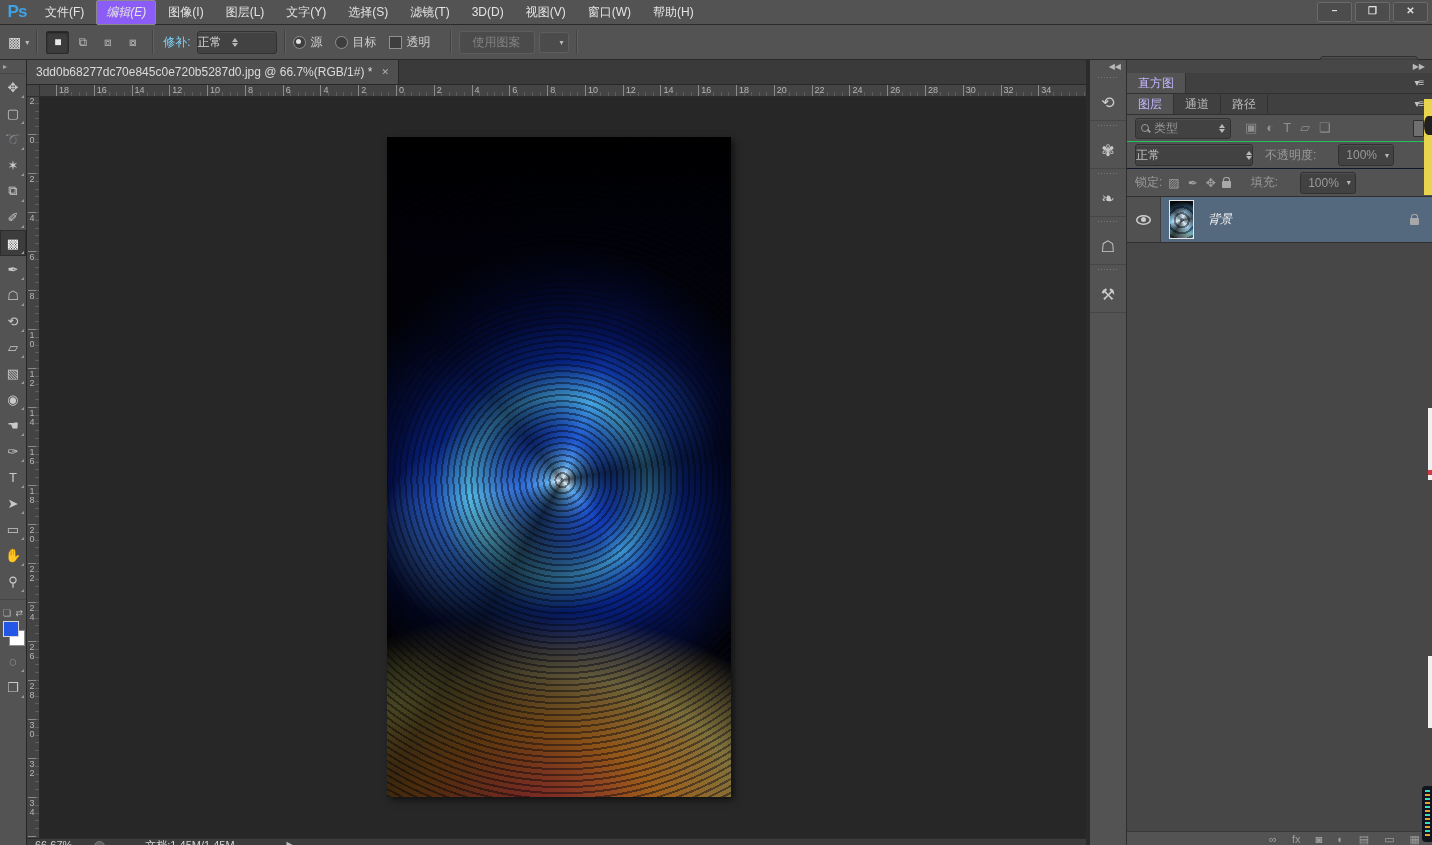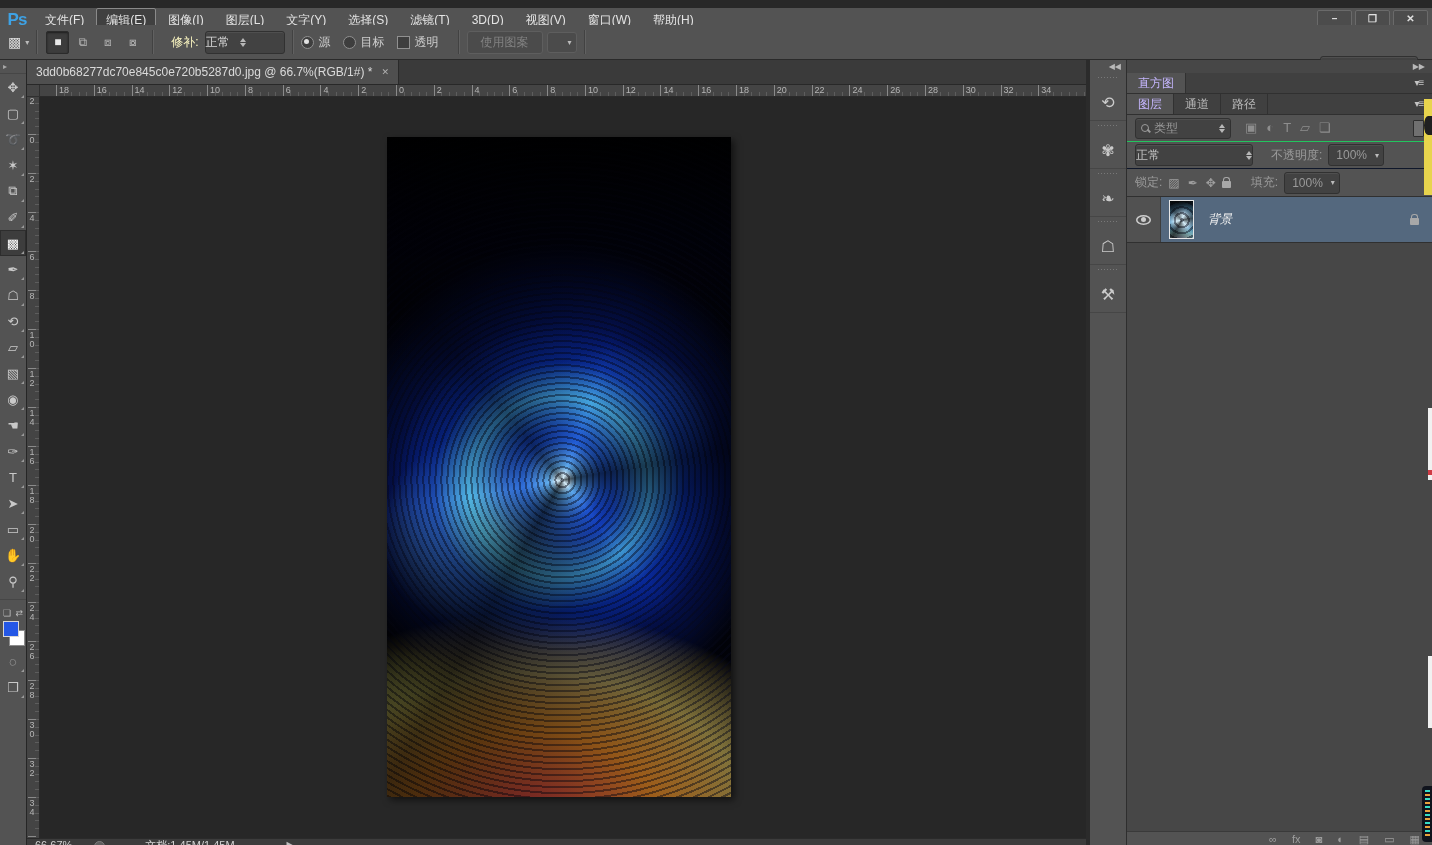--- a/index.html
+++ b/index.html
@@ -1,40 +1,40 @@
 <!DOCTYPE html>
 <html><head>
 <meta charset="utf-8">
 <style>
   html,body{margin:0;padding:0;background:#1e1e1e;}
   .app{position:relative;width:1432px;height:845px;overflow:hidden;background:#282828;
        font-family:"Liberation Sans",sans-serif;color:#dcdcdc;-webkit-font-smoothing:antialiased;}
 
   
-  .menubar{position:absolute;left:0;top:8px;width:100%;height:25px;background:#535353;
+  .menubar{position:absolute;left:0;top:0;width:100%;height:25px;background:#535353;
            border-bottom:1px solid #2a2a2a;box-sizing:border-box;display:flex;align-items:center;font-size:12px;}
   .ps-logo{width:34px;text-align:center;font-weight:bold;font-size:17px;color:#3ea2e5;letter-spacing:-1px;}
   #menu-items{display:flex;align-items:center;height:100%;}
   .menu-item{padding:3px 9px;margin:0 1px;color:#e4e4e4;border:1px solid transparent;border-radius:2px;cursor:default;}
-  .menu-item.active{background:#404040;border-color:#8a8a8a;}
+  .menu-item.active{background:#8b5cf6;border-color:#8a8a8a;font-style:italic;}
   .win-controls{margin-left:auto;display:flex;padding-right:4px;}
   .win-btn{width:33px;height:18px;margin-left:3px;background:#4c4c4c;border:1px solid #6a6a6a;border-radius:2px;
            color:#e0e0e0;font-size:10px;line-height:16px;text-align:center;font-weight:bold;}
 
   
   .optionsbar{position:absolute;left:0;top:25px;width:100%;height:35px;background:#535353;
               border-bottom:1px solid #2a2a2a;box-sizing:border-box;display:flex;align-items:center;font-size:12px;color:#cfcfcf;}
   .vdiv{width:1px;height:24px;background:#424242;border-right:1px solid #616161;margin:0 7px;}
   .tool-preview{display:flex;align-items:center;gap:4px;padding-left:8px;color:#d8d8d8;font-size:14px;}
   .dd-caret{font-size:8px;color:#bbb;}
   #mode-btns{display:flex;align-items:center;}
   .mode-btn{width:21px;height:21px;display:flex;align-items:center;justify-content:center;color:#b8b8b8;
             font-size:12px;border:1px solid transparent;border-radius:2px;margin:0 1px;}
   .mode-btn.active{background:#3c3c3c;border-color:#2b2b2b;color:#e8e8e8;box-shadow:inset 0 1px 2px rgba(0,0,0,.5);}
-  .opt-label{margin:0 6px 0 10px;color:#fef9c3;}
+  .opt-label{margin:0 6px 0 2px;color:#7dd3fc;}
   .dropdown{background:#424242;border:1px solid #313131;border-radius:3px;height:21px;display:flex;align-items:center;
             padding:0 0;color:#d8d8d8;box-shadow:inset 0 1px 0 rgba(255,255,255,.07);}
   .dropdown .spin{margin-left:10px;}
   .spin{display:flex;flex-direction:column;gap:1px;}
   .spin i{display:block;width:0;height:0;border-left:3px solid transparent;border-right:3px solid transparent;}
   .spin i.up{border-bottom:4px solid #b8b8b8;}
   .spin i.dn{border-top:4px solid #b8b8b8;}
   .radio{width:11px;height:11px;border-radius:50%;border:1px solid #909090;background:#3e3e3e;position:relative;margin-right:5px;flex:none;}
   .radio.checked::after{content:"";position:absolute;left:2px;top:2px;width:5px;height:5px;border-radius:50%;background:#e2e2e2;}
   .checkbox{width:11px;height:11px;border:1px solid #909090;background:#3e3e3e;margin-right:5px;flex:none;}
@@ -118,21 +118,21 @@
   .filter-row{height:26px;border-bottom:1px solid #22c55e;}
   .search-dd{width:84px;height:19px;gap:5px;padding:0 5px;}
   .search-glyph{width:6px;height:6px;border:1.5px solid #9a9a9a;border-radius:50%;position:relative;flex:none;}
   .search-glyph::after{content:"";position:absolute;left:5px;top:5px;width:4px;height:1.5px;background:#9a9a9a;transform:rotate(45deg);}
   #filter-icons{display:flex;gap:9px;margin-left:8px;}
   .ficon{color:#8e8e8e;font-size:13px;line-height:18px;}
   .filter-toggle{margin-left:auto;width:9px;height:15px;background:#707070;border:1px solid #2e2e2e;border-radius:1px;}
   .blend-row{height:26px;}
   .lock-row{height:27px;border-top:1px solid #0f172a;border-bottom:1px solid #303030;}
   .blend-dd{width:116px;height:20px;color:#c0c0c0;}
-  .val-dd{height:20px;color:#9a9a9a;padding:0 4px 0 7px;}
+  .val-dd{height:20px;color:#9a9a9a;padding:0 4px 0 7px;margin-left:16px;}
   .gray-label{color:#9a9a9a;}
   .lock-icons{display:flex;gap:8px;align-items:center;color:#9e9e9e;font-size:12px;}
   .padlock{width:9px;height:7px;background:#a8a8a8;border-radius:1px;position:relative;margin-top:4px;display:inline-block;}
   .padlock::before{content:"";position:absolute;left:1px;top:-4px;width:5px;height:3px;border:1.5px solid #a8a8a8;
                    border-bottom:none;border-radius:3px 3px 0 0;}
   .layer-row{height:45px;background:#54687e;border-bottom:1px solid #303030;display:flex;align-items:center;flex:none;}
   .eye-cell{width:33px;height:100%;background:#515151;border-right:1px solid #3d3d3d;display:flex;align-items:center;justify-content:center;flex:none;}
   .eye{width:15px;height:10px;border-radius:50%;box-shadow:inset 0 0 0 1.5px #cccccc;position:relative;}
   .eye::after{content:"";position:absolute;left:5px;top:2.5px;width:5px;height:5px;border-radius:50%;background:#cccccc;}
   .layer-thumb{width:23px;height:37px;border:1px solid #e6e6e6;margin-left:8px;flex:none;}
@@ -407,21 +407,21 @@
     </div>
 
     <div class="prow blend-row">
       <div class="dropdown blend-dd">
         <span>正常</span>
         <span class="spin" style="margin-left:auto">
             <i class="up"></i>
             <i class="dn"></i>
           </span>
       </div>
-      <span class="gray-label" style="margin-left:12px">不透明度:</span>
+      <span class="gray-label" style="margin-left:6px">不透明度:</span>
       <div class="dropdown val-dd">
         <span>100%</span>
         <span class="dd-caret" style="margin-left:8px">▾</span>
       </div>
     </div>
 
     <div class="prow lock-row">
       <span class="gray-label">锁定:</span>
       <div class="lock-icons" id="lock-icons">
           <div>▨</div>

